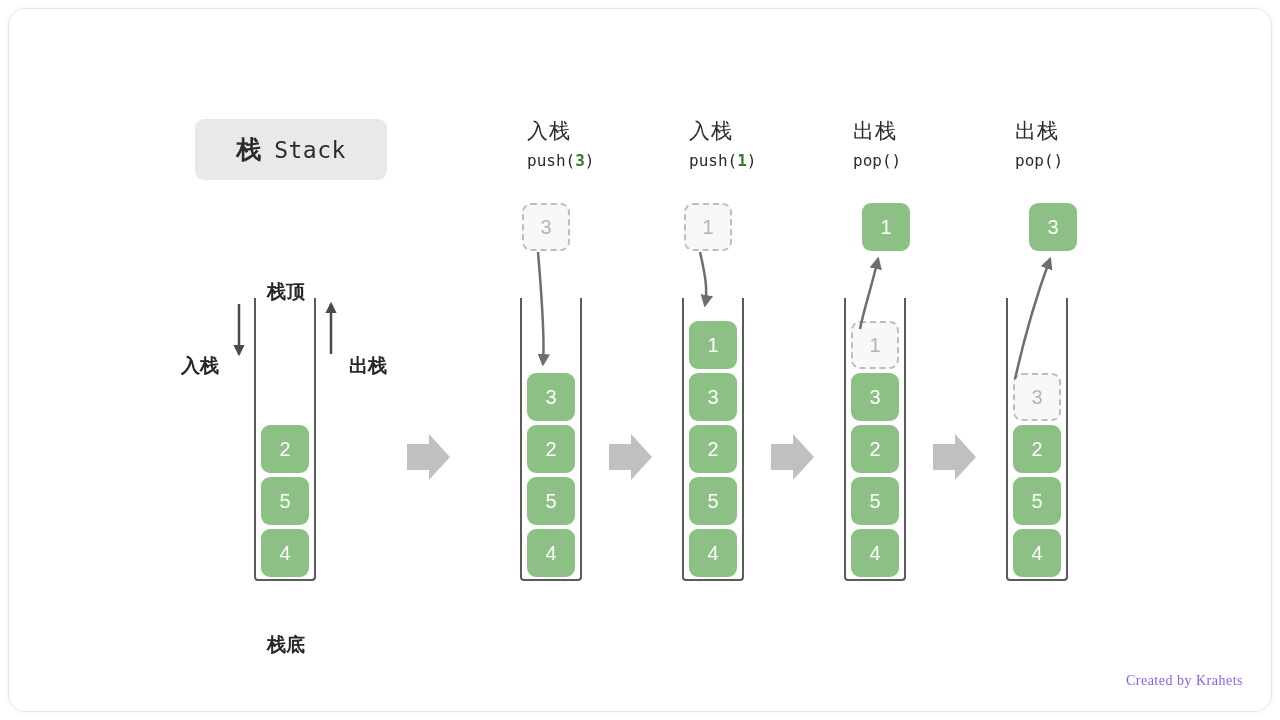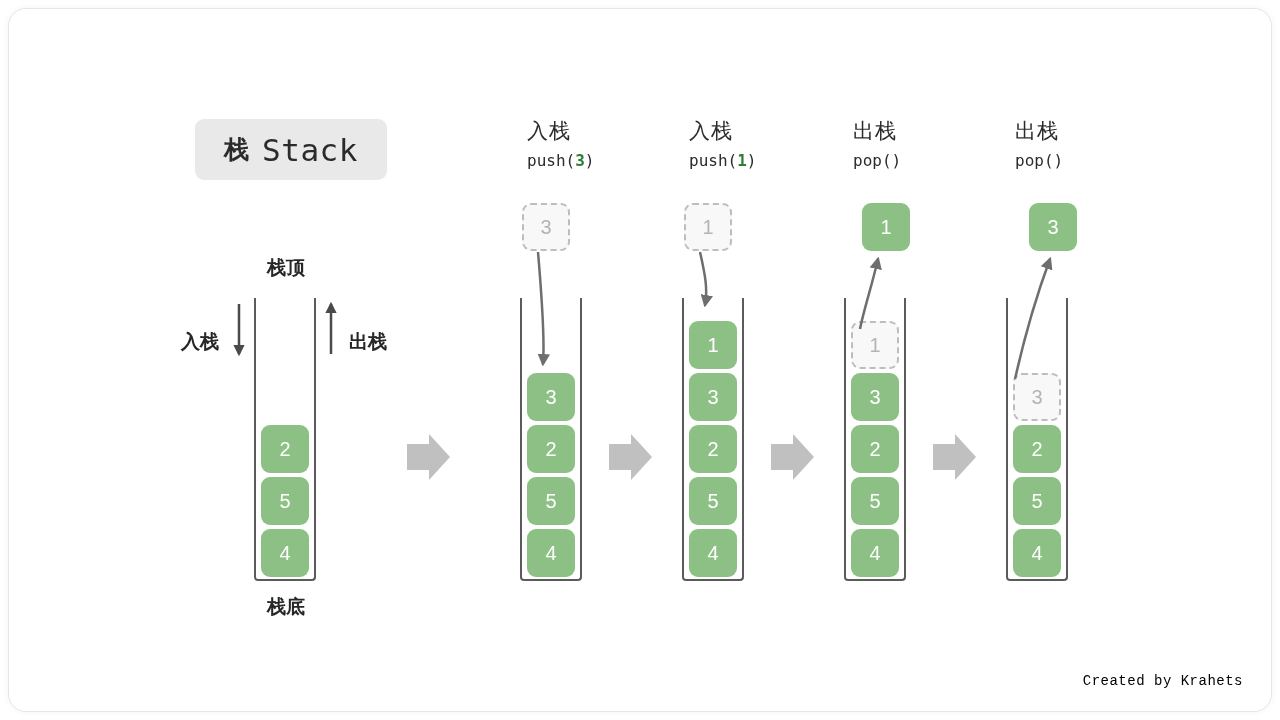--- a/index.html
+++ b/index.html
@@ -41,33 +41,34 @@
     justify-content: center;
     color: #2b2b2b;
   }
   #title-badge .cjk {
     font-size: 25px;
     font-weight: bold;
     letter-spacing: 1px;
   }
   #title-badge .mono {
     font-family: "DejaVu Sans Mono", "Liberation Mono", monospace;
-    font-size: 31px;
+    font-size: 23px;
     font-weight: normal;
     margin-left: 12px;
     letter-spacing: 0.5px;
   }
 
   
   .cjk-label {
     position: absolute;
     font-size: 19px;
     font-weight: bold;
     color: #272727;
     white-space: nowrap;
+    margin-top: 24px;
   }
 
   
   .step-head {
     position: absolute;
     white-space: nowrap;
     color: #2b2b2b;
   }
   .step-head .op {
     display: block;
@@ -152,38 +153,38 @@
     left: 0; top: 0;
     width: 1264px; height: 704px;
     pointer-events: none;
   }
 
   
   #credit {
     position: absolute;
     right: 28px;
     bottom: 22px;
-    font-family: Liberation Mono, monospace;
+    font-family: Liberation Serif, serif;
     font-size: 14px;
-    color: #000000;
+    color: #8b5cf6;
     letter-spacing: 0.5px;
   }
 </style>
 </head>
 <body>
 
 <div id="canvas">
 
   <div id="title-badge">
     <span class="cjk">栈</span>
     <span class="mono">Stack</span>
   </div>
 
   <div class="cjk-label" style="left:258px; top:246px;">栈顶</div>
-  <div class="cjk-label" style="left:258px; top:585px;">栈底</div>
+  <div class="cjk-label" style="left:258px; top:599px;">栈底</div>
   <div class="cjk-label" style="left:172px; top:320px;">入栈</div>
   <div class="cjk-label" style="left:340px; top:320px;">出栈</div>
 
   <div class="step-head" style="left:518px; top:108px;">
     <span class="op">入栈</span>
     <span class="code"><span>push(</span><span class="arg">3</span><span>)</span></span>
   </div>
 
   <div class="step-head" style="left:680px; top:108px;">
     <span class="op">入栈</span>

